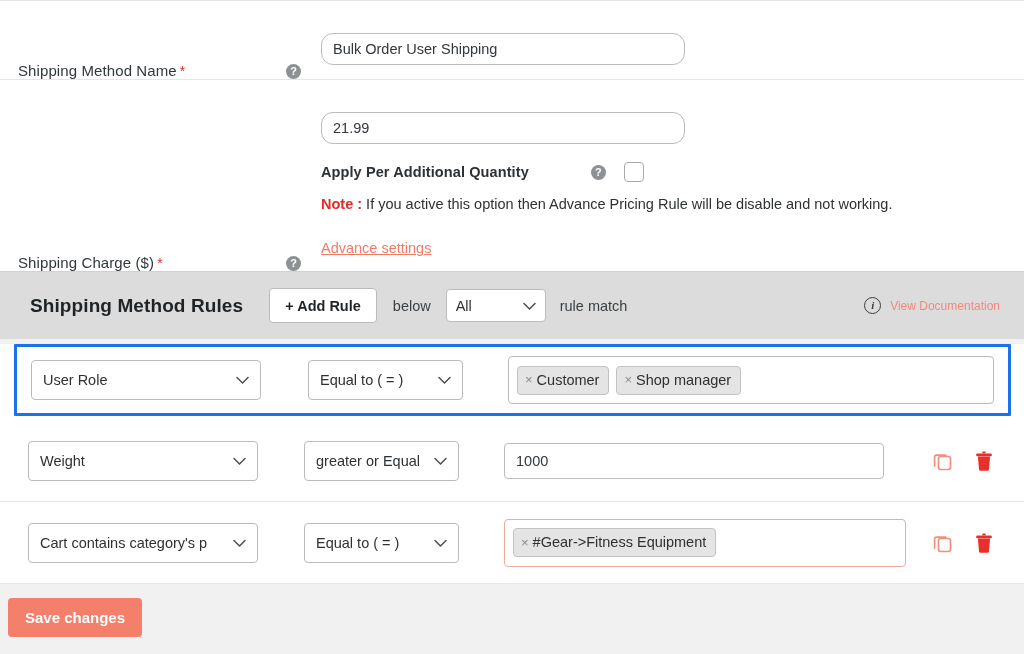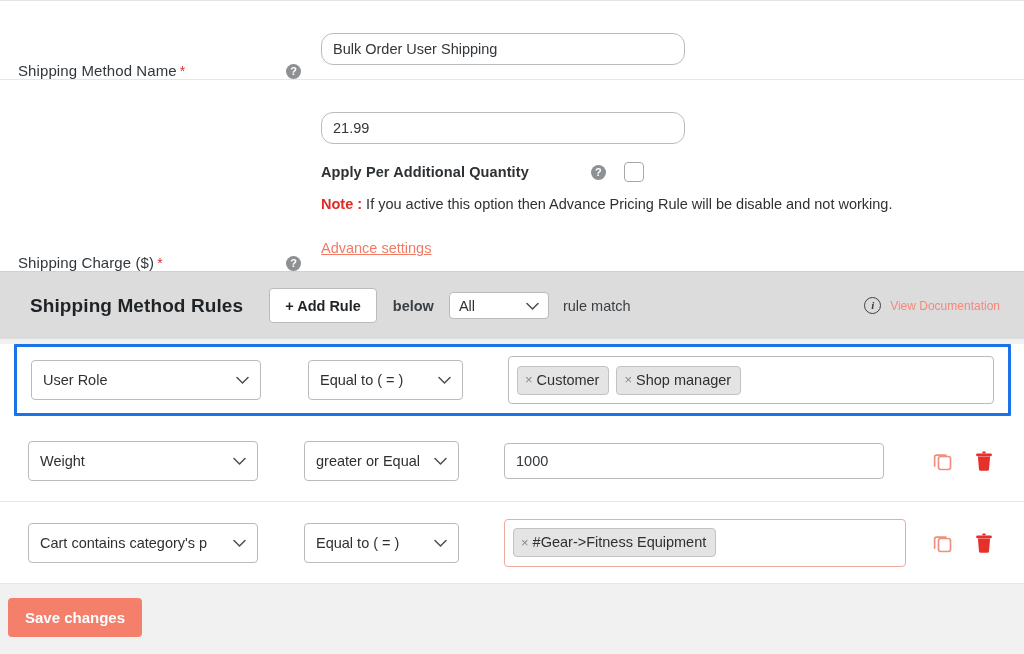--- a/index.html
+++ b/index.html
@@ -152,26 +152,25 @@
     font-weight: bold;
     color: #1f2326;
     cursor: pointer;
     font-family: "Liberation Sans", sans-serif;
     white-space: nowrap;
   }
   .below-txt {
     margin-left: 16px;
     font-size: 14.5px;
     color: #3a3f43;
-    font-weight: bold;
   }
   .mini-select {
     margin-left: 15px;
     width: 100px;
-    height: 27px;
+    height: 33px;
     background: #ffffff;
     border: 1px solid #b9bbbd;
     border-radius: 4px;
     display: flex;
     align-items: center;
     padding: 0 9px;
     font-size: 14.5px;
     color: #2d3134;
     cursor: pointer;
     position: relative;

